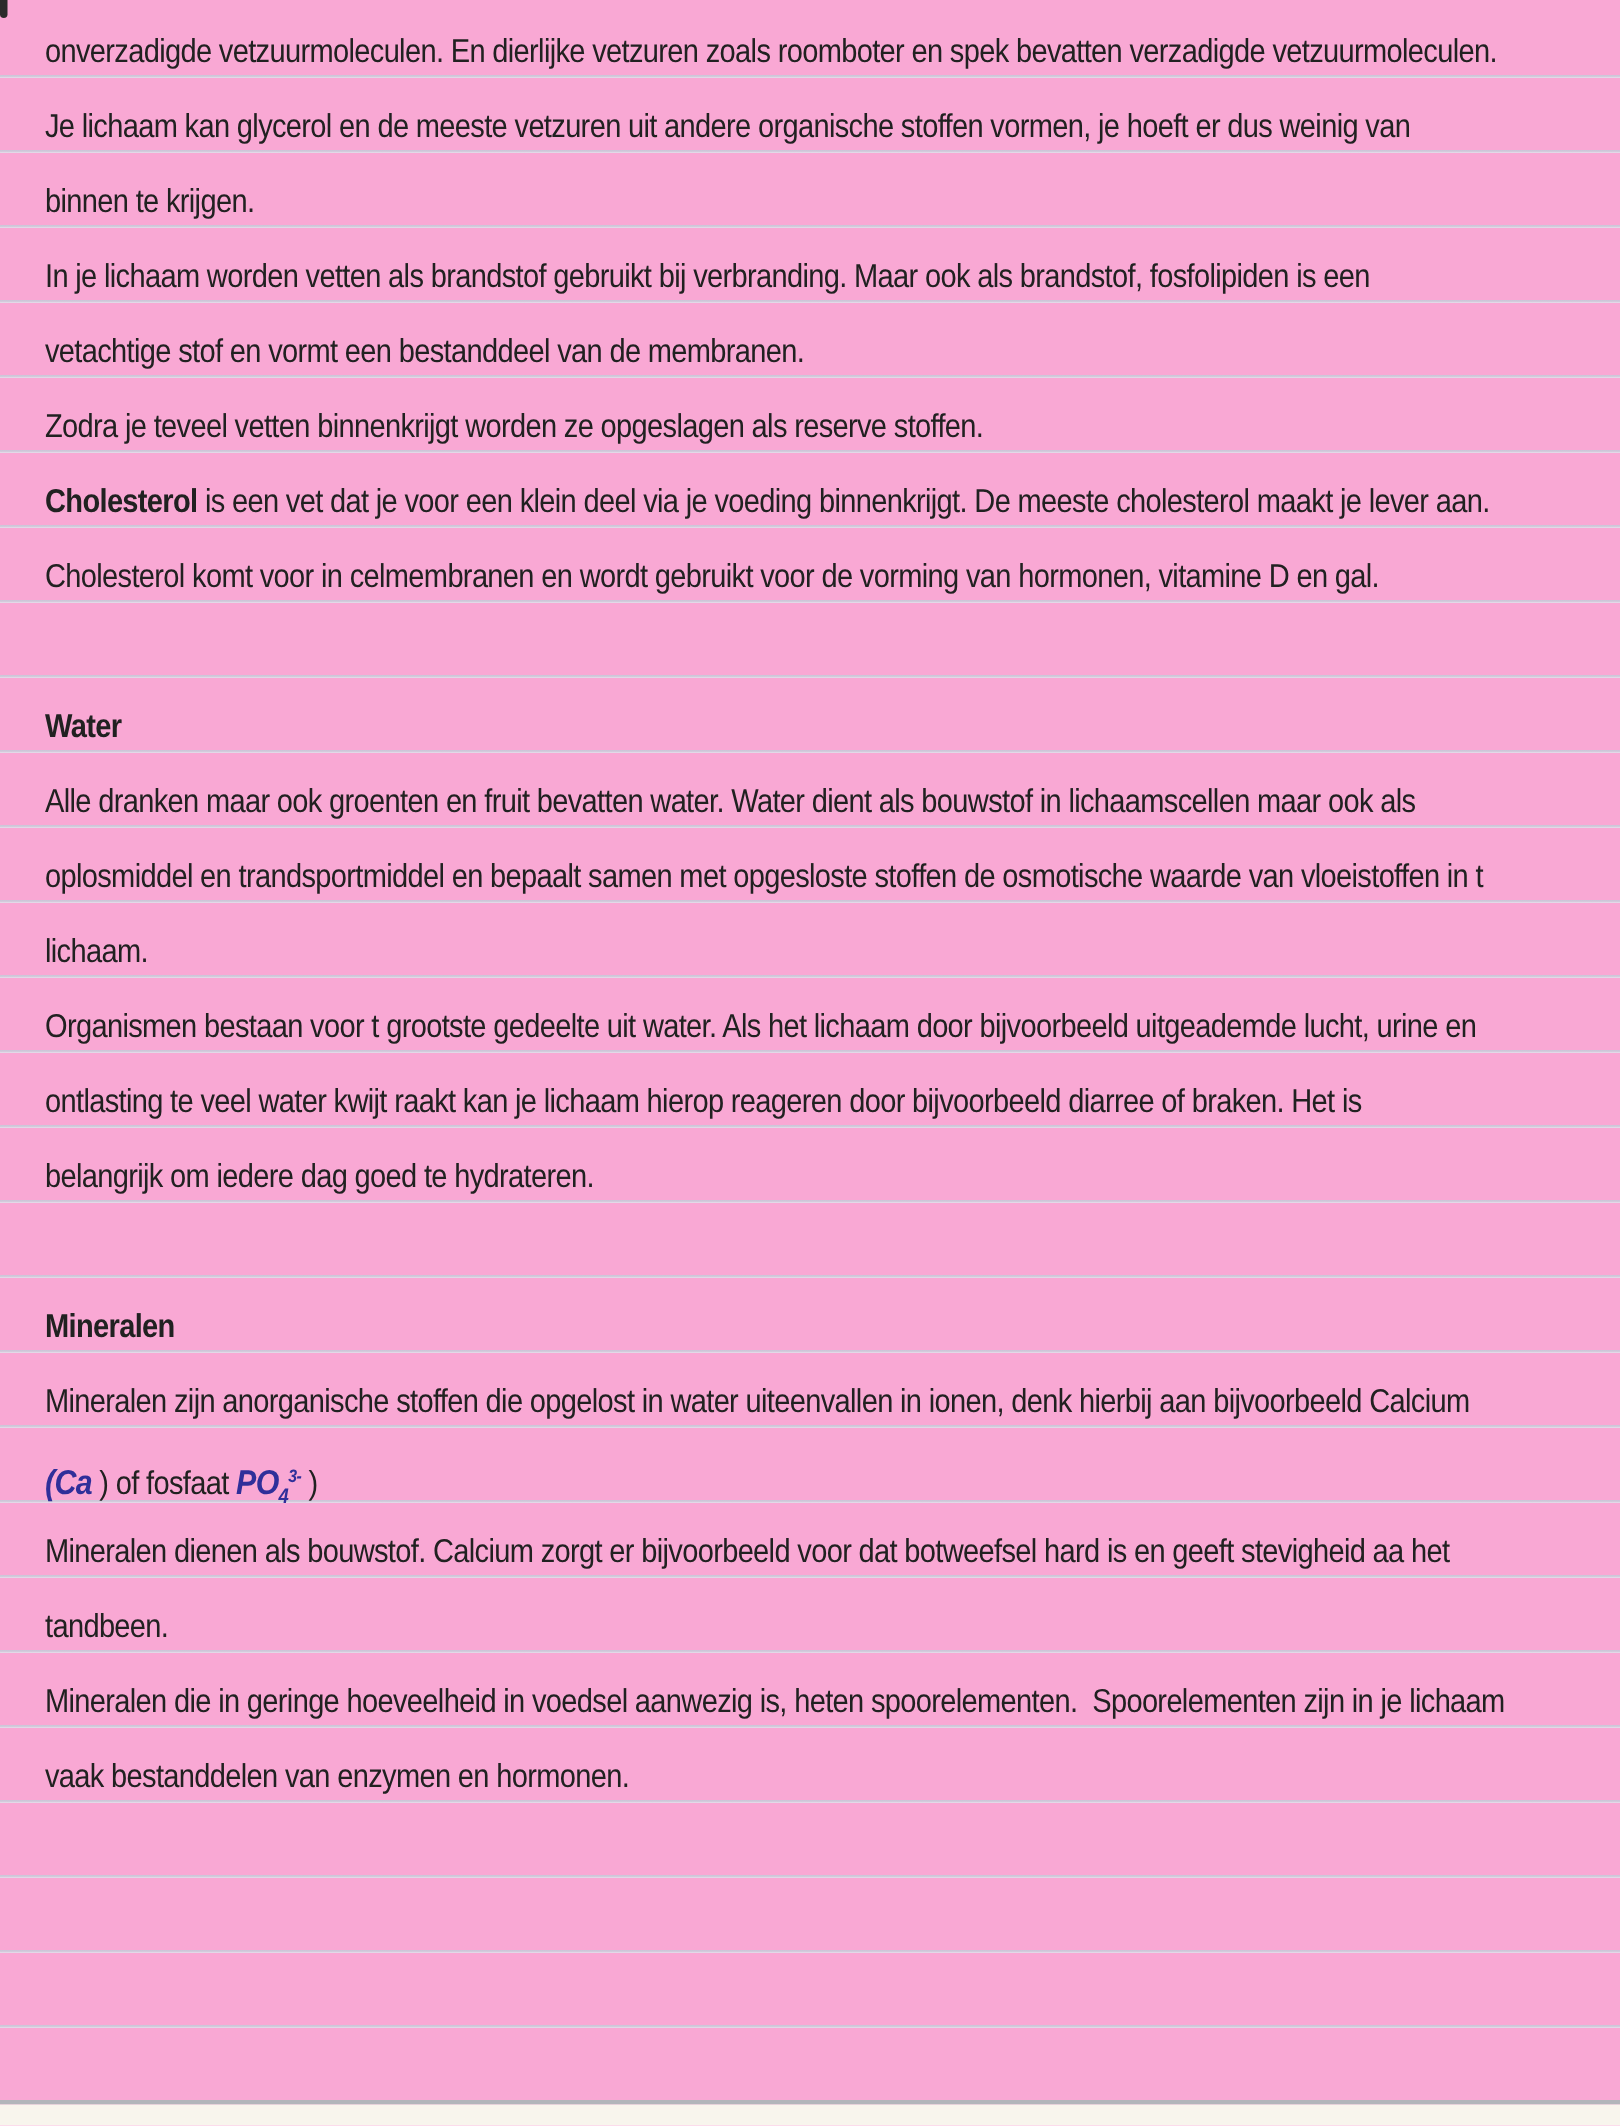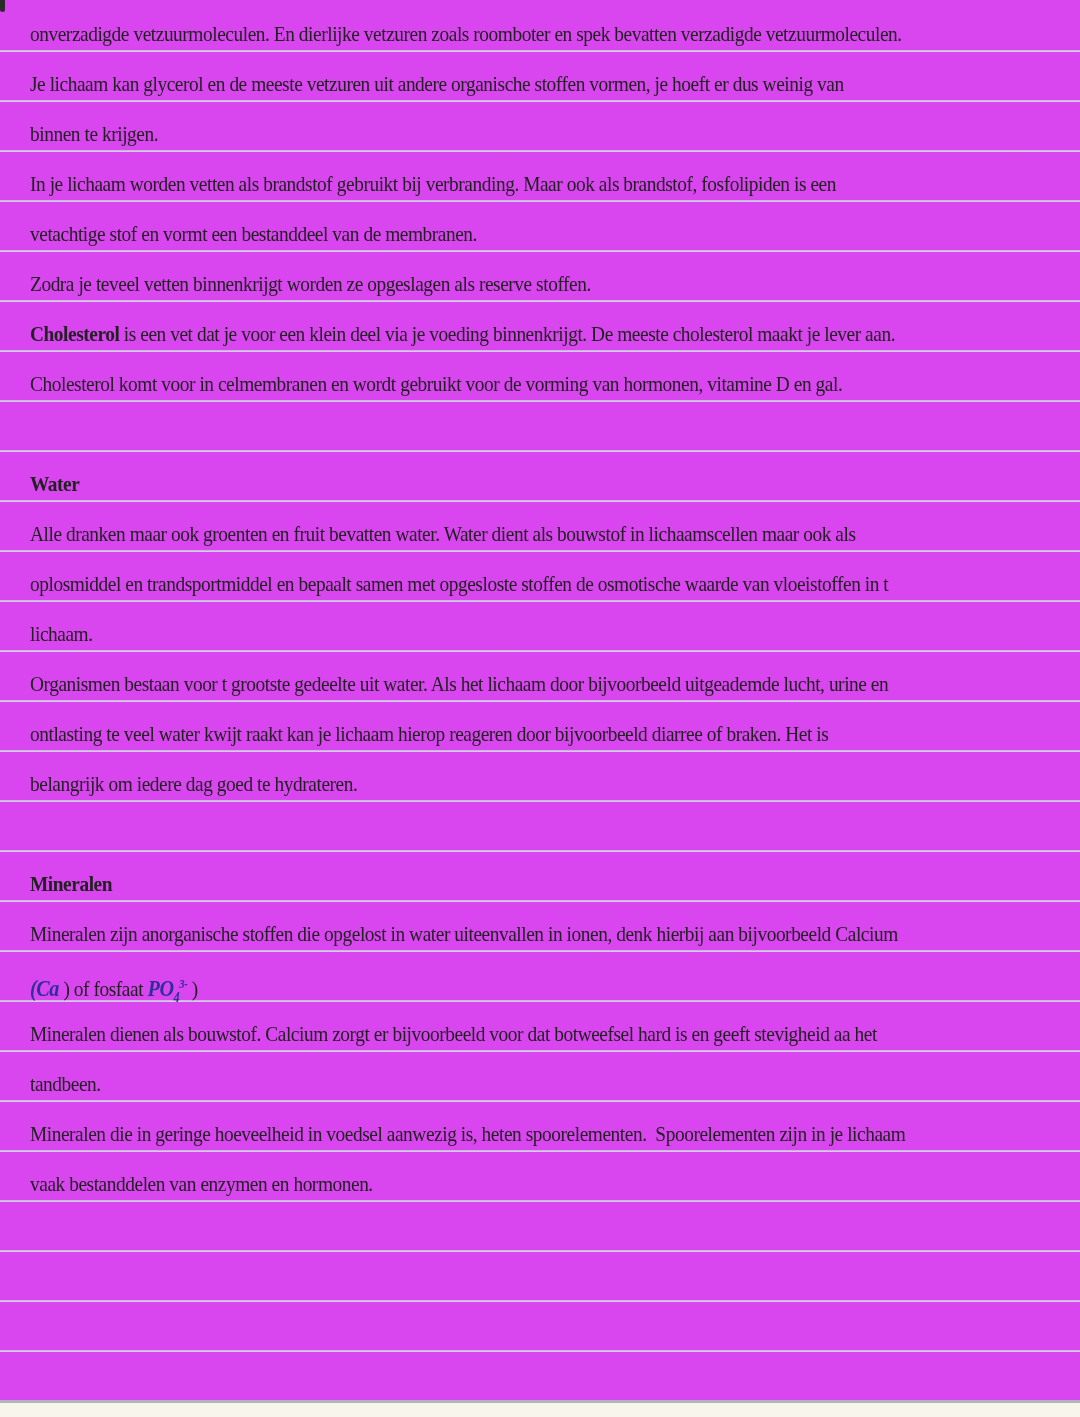--- a/index.html
+++ b/index.html
@@ -4,23 +4,23 @@
 <style>
   html, body {
     margin: 0;
     padding: 0;
     background: #ffffff;
   }
   .page {
     position: relative;
     width: 1080px;
     height: 1417px;
-    background: #d946ef;
+    background: #f9a8d4;
     overflow: hidden;
-    font-family: Liberation Serif, serif;
+    font-family: Liberation Sans, sans-serif;
   }
   .rule {
     position: absolute;
     left: 0;
     width: 100%;
     height: 2px;
     background: linear-gradient(180deg, #c4c9d8 0%, #c9cedb 45%, #e7eaf1 100%);
     opacity: 0.85;
   }
   .page-bottom-line {

